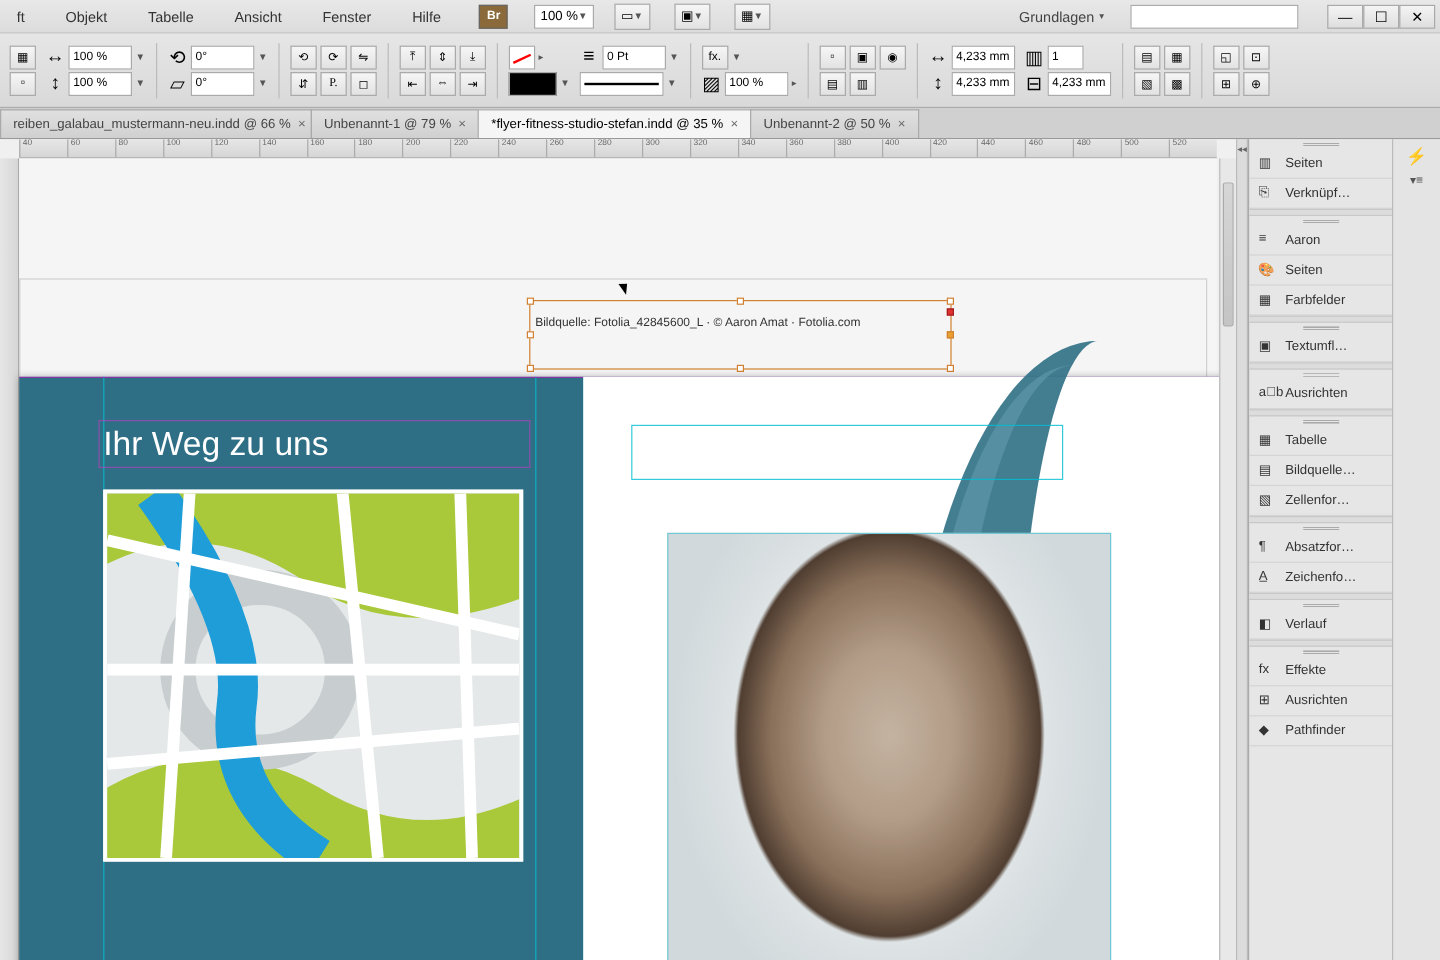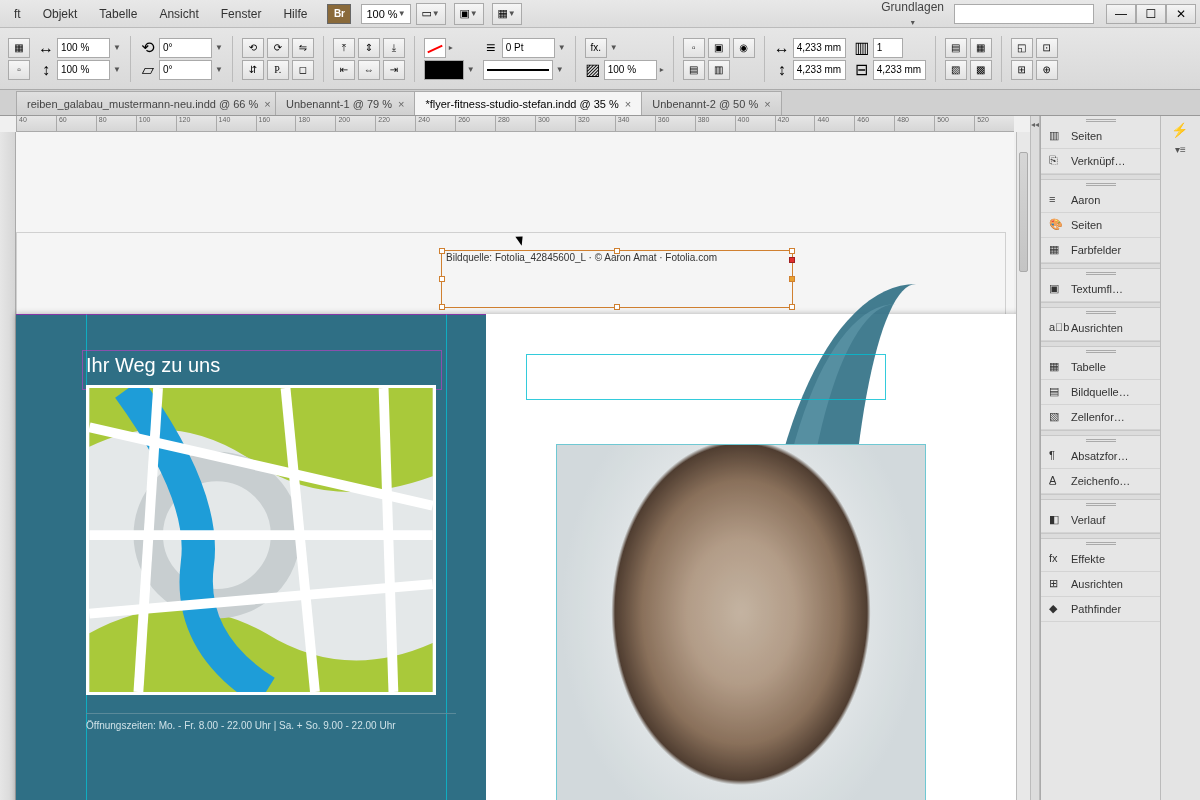--- a/index.html
+++ b/index.html
@@ -1,45 +1,45 @@
 <!DOCTYPE html>
 <html><head>
 <meta charset="utf-8">
 <style>
 * { margin: 0; padding: 0; box-sizing: border-box; font-family: "Segoe UI", Tahoma, sans-serif; }
 body { width: 1200px; height: 800px; background: #e8e8e8; overflow: hidden; position: relative; }
 
 
-.menubar { height: 28px; background: linear-gradient(#e8e8e8,#dcdcdc); display: flex; align-items: center; padding: 0 4px; gap: 2px; border-bottom: 1px solid #bbb; }
+.menubar { height: 28px; background: linear-gradient(#e8e8e8,#dcdcdc); display: flex; align-items: center; padding: 0 4px; gap: 14px; border-bottom: 1px solid #bbb; }
 .menubar .menuitem { padding: 4px 10px; font-size: 12px; color: #333; cursor: default; }
 .menubar .br-button { width: 24px; height: 20px; background: #8a6a3a; color: #fff; font-size: 10px; font-weight: bold; display: flex; align-items: center; justify-content: center; border: 1px solid #666; margin: 0 8px; }
 .menubar .zoom-combo { display: flex; align-items: center; border: 1px solid #aaa; background: #fff; padding: 1px 4px; font-size: 11px; height: 20px; }
 .menubar .small-icon-btn { width: 30px; height: 22px; border: 1px solid #aaa; background: linear-gradient(#f6f6f6,#e2e2e2); margin: 0 3px; display: flex; align-items: center; justify-content: center; font-size: 11px; }
 .menubar .spacer { flex: 1; }
-.menubar .workspace { font-size: 12px; color: #444; padding: 0 8px; display: flex; align-items: center; gap: 4px; flex-direction: column; }
+.menubar .workspace { font-size: 12px; color: #444; padding: 0 8px; display: flex; align-items: center; gap: 4px; }
 .menubar .search { width: 140px; height: 20px; border: 1px solid #aaa; background: #fff; }
 .win-controls { display: flex; gap: 0; margin-left: 10px; }
 .win-controls div { width: 30px; height: 20px; border: 1px solid #aaa; background: linear-gradient(#f4f4f4,#dedede); display: flex; align-items: center; justify-content: center; font-size: 12px; }
 
 
 .control-strip { height: 62px; background: linear-gradient(#e6e6e6,#d9d9d9); border-bottom: 1px solid #aaa; display: flex; align-items: center; padding: 2px 6px; gap: 4px; flex-wrap: nowrap; overflow: hidden; }
 .ctrl-group { display: flex; flex-direction: column; gap: 2px; padding: 0 2px; }
 .ctrl-row { display: flex; align-items: center; gap: 3px; }
 .field { display: flex; align-items: center; border: 1px solid #aaa; background: #fff; height: 20px; padding: 0 3px; font-size: 10px; }
 .field input { border: none; width: 45px; font-size: 10px; background: transparent; outline: none; }
 .icon-btn { width: 22px; height: 20px; border: 1px solid #aaa; background: linear-gradient(#f6f6f6,#e2e2e2); display: flex; align-items: center; justify-content: center; font-size: 10px; }
 .mini-icon { width: 16px; height: 16px; display: inline-flex; align-items: center; justify-content: center; }
 .sep { width: 1px; height: 46px; background: #bbb; margin: 0 3px; }
 .swatch-none { width: 22px; height: 20px; border: 1px solid #aaa; background: #fff; position: relative; }
 .swatch-none::after { content: ""; position: absolute; left: 2px; right: 2px; top: 50%; border-top: 2px solid red; transform: rotate(-25deg); }
 .swatch-black { width: 40px; height: 20px; border: 1px solid #aaa; background: #000; }
 .tri { font-size: 8px; color: #555; }
 
 
-.doctabs { height: 26px; background: #d0d0d0; display: flex; align-items: flex-end; border-bottom: 1px solid #999; padding-left: 16px; }
+.doctabs { height: 26px; background: #d0d0d0; display: flex; align-items: flex-end; border-bottom: 1px solid #999; padding-left: 0; }
 .doctab { height: 24px; padding: 0 10px; font-size: 11px; color: #444; background: linear-gradient(#e0e0e0,#d0d0d0); border: 1px solid #aaa; border-bottom: none; display: flex; align-items: center; gap: 6px; margin-right: -1px; max-width: 260px; white-space: nowrap; }
 .doctab.active { background: #f5f5f5; color: #000; }
 .doctab .close { font-size: 11px; color: #666; }
 
 
 .mainwrap { position: absolute; top: 116px; left: 0; right: 0; bottom: 0; display: flex; }
 .canvas-outer { flex: 1; background: #f0f0f0; position: relative; overflow: hidden; }
 .ruler-h { position: absolute; top: 0; left: 16px; right: 16px; height: 16px; background: linear-gradient(#e6e6e6,#d6d6d6); border-bottom: 1px solid #aaa; font-size: 7px; color: #666; display: flex; }
 .ruler-h span { flex: 1; border-left: 1px solid #aaa; padding-left: 2px; }
 .ruler-v { position: absolute; left: 0; top: 16px; bottom: 0; width: 16px; background: linear-gradient(90deg,#e6e6e6,#d6d6d6); border-right: 1px solid #aaa; }
@@ -50,21 +50,21 @@
 .sel-handle { position: absolute; width: 6px; height: 6px; background: #fff; border: 1px solid #d08030; }
 .sel-handle.tl { left: -3px; top: -3px; } .sel-handle.tr { right: -3px; top: -3px; }
 .sel-handle.bl { left: -3px; bottom: -3px; } .sel-handle.br { right: -3px; bottom: -3px; }
 .sel-handle.tm { left: 50%; top: -3px; margin-left: -3px; } .sel-handle.bm { left: 50%; bottom: -3px; margin-left: -3px; }
 .sel-handle.ml { left: -3px; top: 50%; margin-top: -3px; } .sel-handle.mr { right: -3px; top: 50%; margin-top: -3px; background: #e8a030; }
 
 .credit-text { font-size: 10px; color: #333; position: absolute; }
 
 .flyer { position: absolute; top: 300px; left: 0; width: 1005px; height: 700px; background: #2f6f85; box-shadow: 0 0 6px rgba(0,0,0,.3); }
 .flyer-left { position: absolute; left: 70px; top: 40px; width: 370px; }
-.flyer-left h2 { color: #fff; font-weight: 300; font-size: 20px; font-family: "Segoe UI Light", sans-serif; margin-bottom: 8px; }
+.flyer-left h2 { color: #fff; font-weight: 300; font-size: 28px; font-family: "Segoe UI Light", sans-serif; margin-bottom: 22px; }
 .map-frame { width: 350px; height: 310px; background: #e4e8e9; border: 3px solid #fff; position: relative; overflow: hidden; }
 .hours { color: #cfe2e8; font-size: 10px; margin-top: 18px; border-top: 1px solid #5a8a9a; padding-top: 6px; }
 
 .flyer-right { position: absolute; left: 470px; top: 0; width: 530px; height: 100%; background: #fff; }
 .curve { position: absolute; right: -60px; top: -30px; width: 320px; height: 760px; border-left: 90px solid #2f6f85; border-radius: 50% 0 0 50% / 50% 0 0 50%; opacity: .9; }
 .curve2 { position: absolute; right: -10px; top: -10px; width: 260px; height: 740px; border-left: 30px solid #6aa1b3; border-radius: 50% 0 0 50% / 50% 0 0 50%; opacity: .5; }
 .headline-box { position: absolute; top: 46px; left: 50px; background: #fff; padding: 6px 18px; }
 .headline-box .h1a { font-size: 26px; color: #3a4a52; letter-spacing: 1px; font-weight: 600; }
 .headline-box .h1b { font-size: 26px; color: #2b8fb5; letter-spacing: 1px; font-weight: 700; }
 
@@ -354,21 +354,21 @@
         <div class="sel-handle tl"></div>
           <div class="sel-handle tm"></div>
           <div class="sel-handle tr"></div>
         <div class="sel-handle ml"></div>
           <div class="sel-handle mr"></div>
         <div class="sel-handle bl"></div>
           <div class="sel-handle bm"></div>
           <div class="sel-handle br"></div>
         <div style="position:absolute;right:-3px;top:6px;width:6px;height:6px;background:#e03030;border:1px solid #a02020"></div>
       </div>
-      <div class="credit-text" style="left:430px;top:120px">Bildquelle: Fotolia_42845600_L · © Aaron Amat · Fotolia.com</div>
+      <div class="credit-text" style="left:430px;top:132px">Bildquelle: Fotolia_42845600_L · © Aaron Amat · Fotolia.com</div>
       <div class="cursor-arrow" style="left:502px;top:102px"></div>
 
       <div class="flyer" style="top:182px;">
 
         <div class="guide-v" style="left:70px"></div>
         <div class="guide-v" style="left:430px"></div>
         <div class="guide-v" style="left:470px"></div>
         <div class="guide-v" style="left:520px"></div>
         <div class="guide-v" style="left:560px"></div>
         <div class="guide-v" style="left:660px"></div>
@@ -388,21 +388,20 @@
               <g stroke="#fff" stroke-width="10">
                 <line x1="0" y1="40" x2="350" y2="120"></line>
                 <line x1="0" y1="150" x2="350" y2="150"></line>
                 <line x1="0" y1="230" x2="350" y2="200"></line>
                 <line x1="70" y1="0" x2="50" y2="310"></line>
                 <line x1="200" y1="0" x2="230" y2="310"></line>
                 <line x1="300" y1="0" x2="310" y2="310"></line>
               </g>
             </svg>
           </div>
-          <div class="hours">Öffnungszeiten: Mo. - Fr. 8.00 - 22.00 Uhr | Sa. + So. 9.00 - 22.00 Uhr</div>
         </div>
 
         <div class="flyer-right">
           <div class="curve"></div>
           <div class="curve2"></div>
           <div class="frame-edge" style="left:40px;top:40px;width:360px;height:46px"></div>
           <div class="person-img"></div>
         </div>
       </div>
     </div>

